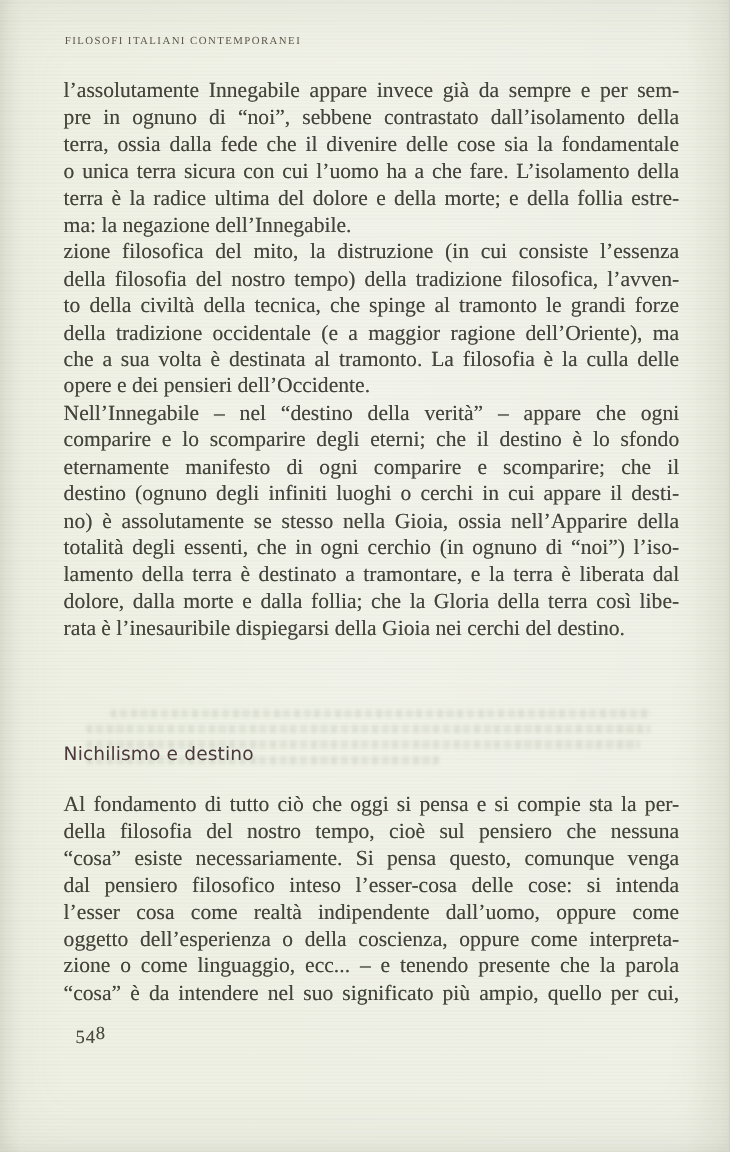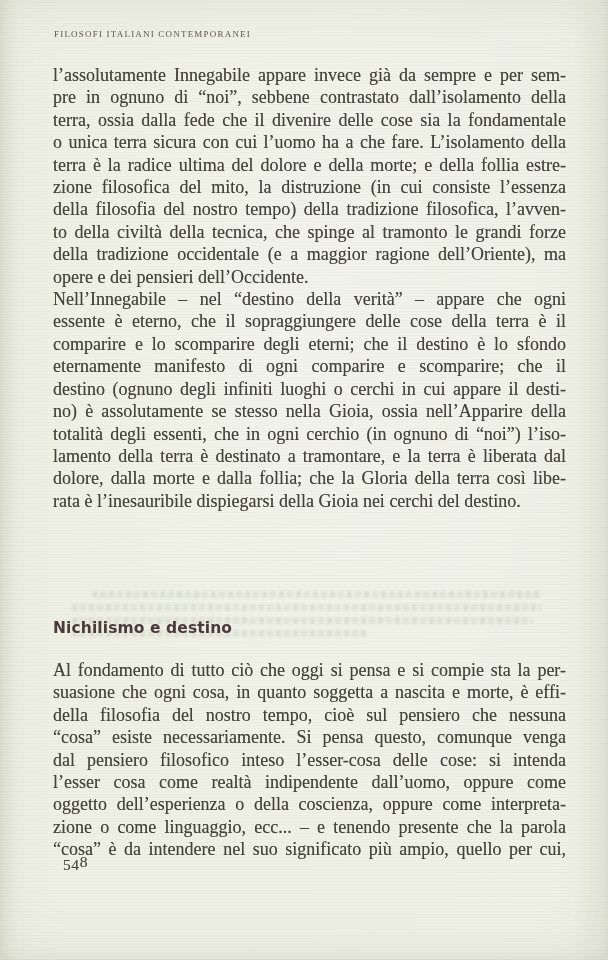--- a/index.html
+++ b/index.html
@@ -36,21 +36,21 @@
     background:repeating-linear-gradient(90deg,
       rgba(138,148,126,0.32) 0 5px, rgba(138,148,126,0.05) 5px 8px,
       rgba(138,148,126,0.26) 8px 14px, rgba(138,148,126,0.04) 14px 17px);
   }
   .ghost-line:nth-child(1){width:92%;margin-left:4%;}
   .ghost-line:nth-child(2){width:96%;}
   .ghost-line:nth-child(3){width:94%;}
   .ghost-line:nth-child(4){width:60%;}
   .section-heading{
     position:absolute;left:53px;top:619px;
-    font-family:"DejaVu Sans", sans-serif;font-weight:bold;
+    font-family:"DejaVu Sans", sans-serif;font-weight:normal;
     font-size:15.5px;color:#4b393b;letter-spacing:.1px;
   }
   .page-number{
     position:absolute;left:63px;top:854px;
     font-size:15.5px;color:#4a493f;letter-spacing:.6px;
     text-shadow:0 0 .4px rgba(74,73,63,.5);
   }
   .page-number .fig-low{position:relative;top:2px;}
   .page-number .fig-high{position:relative;top:-1.5px;}
 </style>
@@ -61,31 +61,32 @@
 
   <div class="running-header">FILOSOFI ITALIANI CONTEMPORANEI</div>
 
   <div class="block block1">
       <div>
         <div class="line">l’assolutamente Innegabile appare invece già da sempre e per sem-</div>
         <div class="line">pre in ognuno di “noi”, sebbene contrastato dall’isolamento della</div>
         <div class="line">terra, ossia dalla fede che il divenire delle cose sia la fondamentale</div>
         <div class="line">o unica terra sicura con cui l’uomo ha a che fare. L’isolamento della</div>
         <div class="line">terra è la radice ultima del dolore e della morte; e della follia estre-</div>
+        <div class="line last">ma: la negazione dell’Innegabile.</div>
       </div>
       <div>
         <div class="line">zione filosofica del mito, la distruzione (in cui consiste l’essenza</div>
         <div class="line">della filosofia del nostro tempo) della tradizione filosofica, l’avven-</div>
         <div class="line">to della civiltà della tecnica, che spinge al tramonto le grandi forze</div>
         <div class="line">della tradizione occidentale (e a maggior ragione dell’Oriente), ma</div>
+        <div class="line">che a sua volta è destinata al tramonto. La filosofia è la culla delle</div>
         <div class="line last">opere e dei pensieri dell’Occidente.</div>
       </div>
       <div>
         <div class="line">Nell’Innegabile – nel “destino della verità” – appare che ogni</div>
-        <div class="line">essente è eterno, che il sopraggiungere delle cose della terra è il</div>
         <div class="line">comparire e lo scomparire degli eterni; che il destino è lo sfondo</div>
         <div class="line">eternamente manifesto di ogni comparire e scomparire; che il</div>
         <div class="line">destino (ognuno degli infiniti luoghi o cerchi in cui appare il desti-</div>
         <div class="line">no) è assolutamente se stesso nella Gioia, ossia nell’Apparire della</div>
         <div class="line">totalità degli essenti, che in ogni cerchio (in ognuno di “noi”) l’iso-</div>
         <div class="line">lamento della terra è destinato a tramontare, e la terra è liberata dal</div>
         <div class="line">dolore, dalla morte e dalla follia; che la Gloria della terra così libe-</div>
         <div class="line last">rata è l’inesauribile dispiegarsi della Gioia nei cerchi del destino.</div>
       </div>
     </div>
@@ -95,21 +96,20 @@
     <div class="ghost-line"></div>
     <div class="ghost-line"></div>
     <div class="ghost-line"></div>
   </div>
 
   <div class="section-heading">Nichilismo e destino</div>
 
   <div class="block block2">
       <div>
         <div class="line">Al fondamento di tutto ciò che oggi si pensa e si compie sta la per-</div>
-        <div class="line">suasione che ogni cosa, in quanto soggetta a nascita e morte, è effi-</div>
         <div class="line">della filosofia del nostro tempo, cioè sul pensiero che nessuna</div>
         <div class="line">“cosa” esiste necessariamente. Si pensa questo, comunque venga</div>
         <div class="line">dal pensiero filosofico inteso l’esser-cosa delle cose: si intenda</div>
         <div class="line">l’esser cosa come realtà indipendente dall’uomo, oppure come</div>
         <div class="line">oggetto dell’esperienza o della coscienza, oppure come interpreta-</div>
         <div class="line">zione o come linguaggio, ecc... – e tenendo presente che la parola</div>
         <div class="line">“cosa” è da intendere nel suo significato più ampio, quello per cui,</div>
       </div>
     </div>
 

